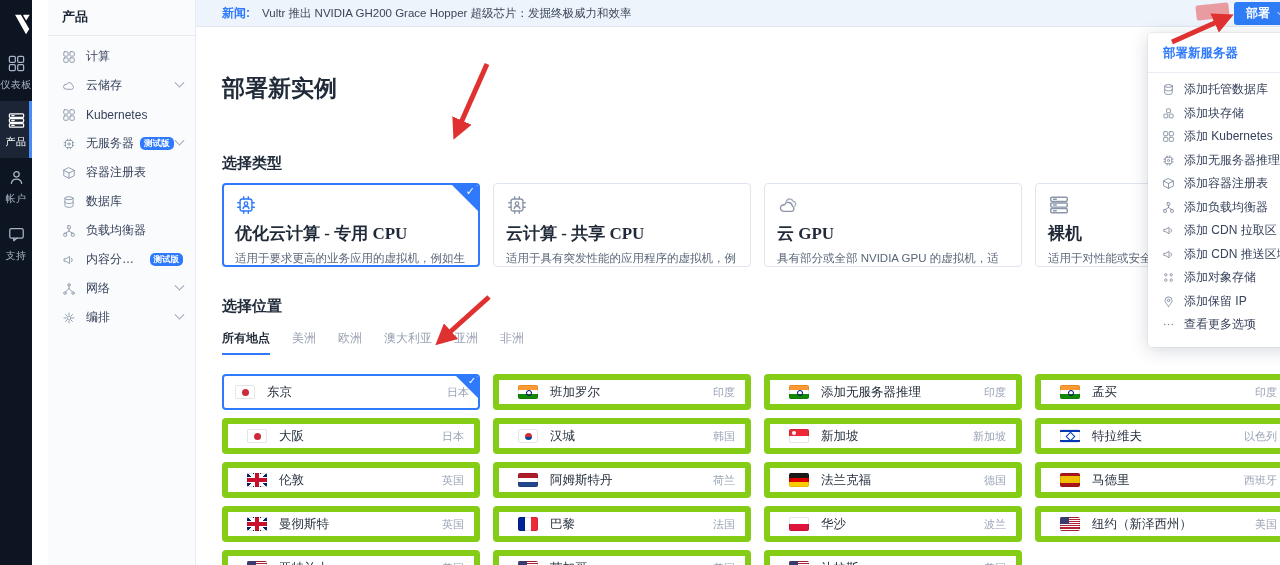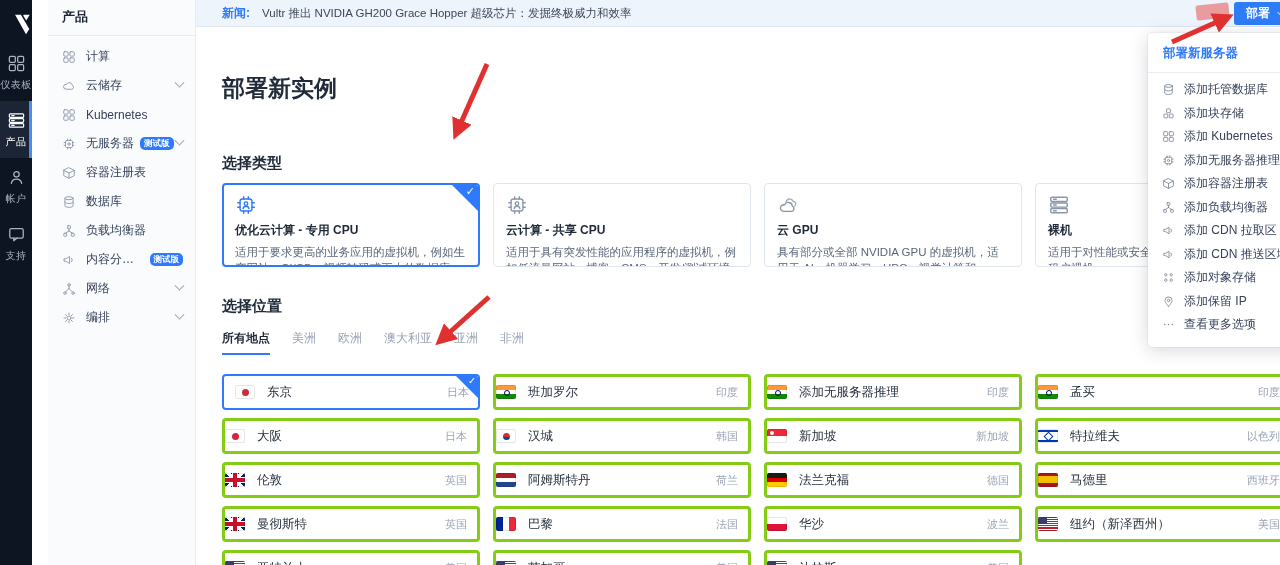--- a/index.html
+++ b/index.html
@@ -46,29 +46,29 @@
   .h2-loc { margin:30px 0 0; }
 
   .type-grid { display:grid; grid-template-columns:repeat(4,258px); gap:13px; width:1070px; }
   .type-card { position:relative; height:84px; border:1px solid #dfe5ee; border-radius:4px; background:#fff; padding:10px 12px; overflow:hidden; cursor:pointer; }
   .type-card.selected { border:2px solid #2f7afc; padding:9px 11px; }
   .type-card.selected::before { content:''; position:absolute; top:0; right:0; border-top:26px solid #2f7afc; border-left:26px solid transparent; }
   .type-card.selected::after { content:'✓'; position:absolute; top:0px; right:3px; color:#fff; font-size:11px; font-weight:700; }
   .tc-icon { color:#8b96a9; height:22px; }
   .type-card.selected .tc-icon { color:#2f7afc; }
   .tc-icon svg { stroke:currentColor; }
-  .tc-title { font-size:12px; font-weight:700; color:#1f2937; margin-top:6px; }
+  .tc-title { font-size:17px; font-weight:700; color:#1f2937; margin-top:6px;font-family:Liberation Serif, serif; }
   .tc-desc { font-size:11.5px; line-height:16px; color:#5a6679; margin-top:5px; }
 
   .tabs { display:flex; gap:22px; margin-top:14px; height:22px; align-items:flex-start; }
   .tab { font-size:12px; color:#98a1b3; padding-bottom:6px; cursor:pointer; white-space:nowrap; }
   .tab.active { color:#1f2937; font-weight:700; border-bottom:2px solid #2f7afc; }
 
   .loc-grid { display:grid; grid-template-columns:repeat(4,258px); column-gap:13px; row-gap:8px; margin-top:22px; width:1070px; }
-  .loc-card { position:relative; display:flex; align-items:center; height:36px; background:#fff; border:3px solid #84cc16; border-radius:4px; padding:0 10px 0 0; cursor:pointer; overflow:hidden; }
+  .loc-card { position:relative; display:flex; align-items:center; height:36px; background:#fff; border:6px solid #84cc16; border-radius:4px; padding:0 10px 0 19px; cursor:pointer; overflow:hidden; }
   .loc-card.selected { border:2px solid #2f7afc; padding:0 9px 0 11px; }
   .loc-card.selected::before { content:''; position:absolute; top:0; right:0; border-top:22px solid #2f7afc; border-left:22px solid transparent; }
   .loc-card.selected::after { content:'✓'; position:absolute; top:-1px; right:2px; color:#fff; font-size:9.5px; font-weight:700; }
   .city { font-size:12.5px; color:#1f2937; margin-left:12px; white-space:nowrap; }
   .country { margin-left:auto; font-size:11px; color:#9aa4b6; white-space:nowrap; }
 
   
   .flag { position:relative; flex:none; width:20px; height:14px; border-radius:2px; box-shadow:inset 0 0 0 1px rgba(0,0,0,.10); overflow:hidden; background:#fff; }
   .flag::before { content:''; position:absolute; }
   [data-flag="jp"] { background:#fff; }

